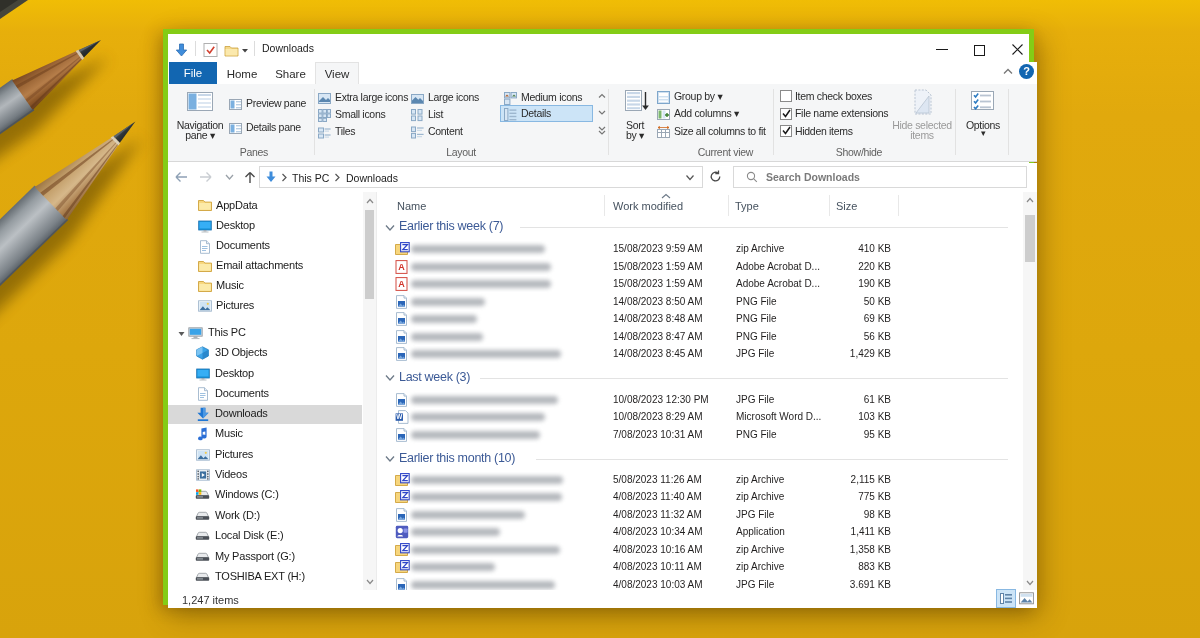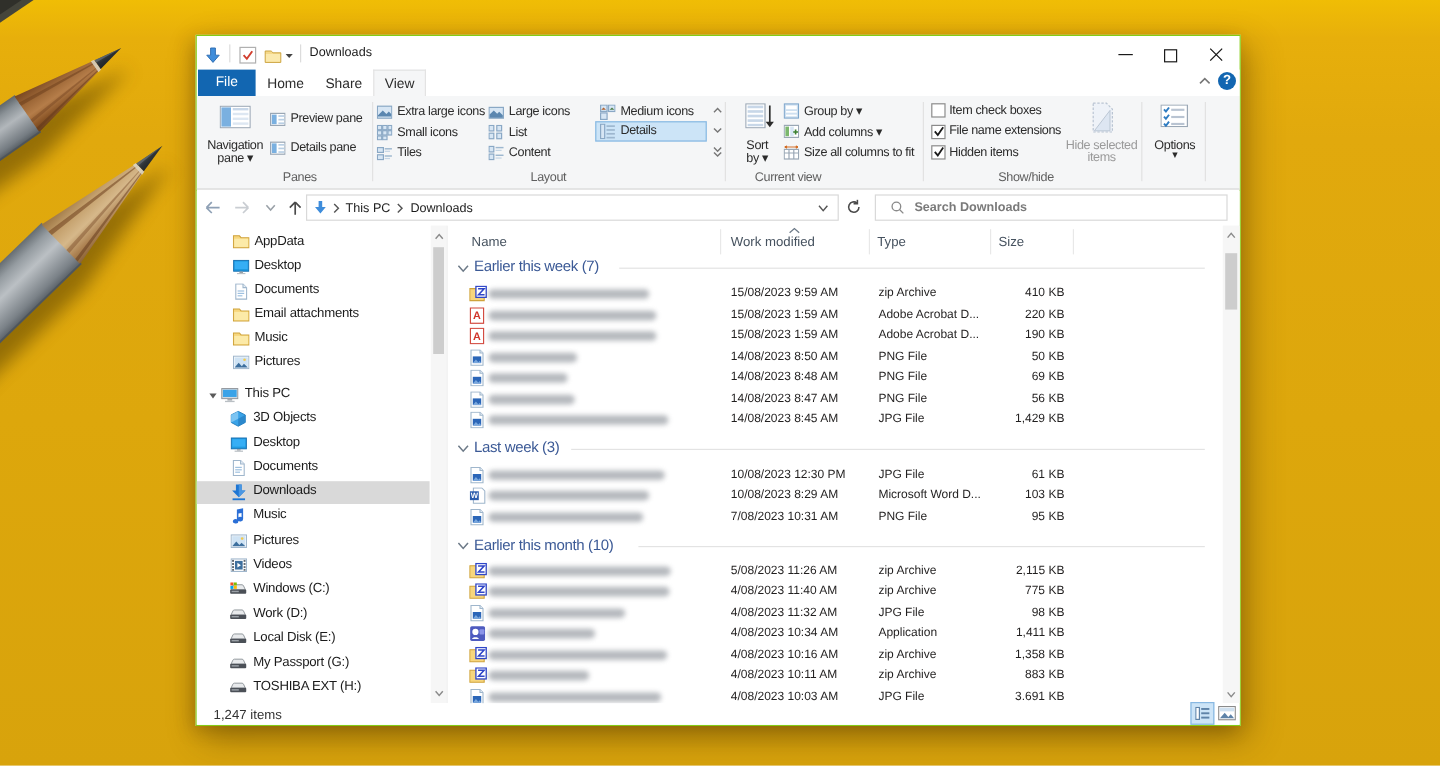--- a/index.html
+++ b/index.html
@@ -93,21 +93,21 @@
       <polygon points="-26,-2.8 -118,-14.879999999999999 -118,-10.8 -26,-1.9" fill="#6e3f1e" opacity="0.55"></polygon>
       <polygon points="-26,1.2 -118,6.720000000000001 -118,10.32 -26,2.0" fill="#6e3f1e" opacity="0.4"></polygon>
       <polygon points="-26,3.4 -118,17.28 -118,20.16 -26,4.1" fill="#5f351a" opacity="0.5"></polygon>
       <rect x="-310" y="22.4" width="193" height="1.6" fill="#4c5257" opacity="0.8"></rect>
       <polygon points="-26,-5 -29,-5.6 -29,5.6 -26,5" fill="#ded7c4" opacity="0.85"></polygon>
       <polygon points="0,0 -26,-4.5 -26,4.5" fill="url(#tip2)"></polygon>
       <polygon points="-2,-0.2 -26,-4.5 -26,-2.2" fill="#6a7175" opacity="0.7"></polygon>
     </g>
   </svg>
 <div class="abs" style="left:163px;top:29px;width:871px;height:576px;background:#fff;
- border:1px solid #84cc16;box-sizing:border-box;box-shadow:6px 10px 26px rgba(70,45,0,.42), -4px 4px 14px rgba(70,45,0,.25);">
+ border:5px solid #84cc16;box-sizing:border-box;box-shadow:6px 10px 26px rgba(70,45,0,.42), -4px 4px 14px rgba(70,45,0,.25);">
 <svg class="abs" style="left:6px;top:8px" width="90" height="16" viewBox="0 0 90 16">
  <path d="M5.5 2 v6 h-3.2 l5.2 6 5.2-6 h-3.2 v-6 z" fill="#3f8ddb" stroke="#2f6eb2" stroke-width="0.8"></path>
  <rect x="30" y="1.5" width="13" height="13" fill="#fff" stroke="#b0b0b0"></rect>
  <path d="M33 8 l2.7 3 4.5-6.3" fill="none" stroke="#d23f2f" stroke-width="1.6"></path>
  <path d="M51 4.5 h5 l1.5 1.5 h6.5 v8 h-13 z" fill="#f5d88a" stroke="#caa23d" stroke-width="0.8"></path>
  <rect x="51.6" y="7" width="11.8" height="6.4" fill="#fbe9ad"></rect>
  <path d="M68 7 h6 l-3 3.4 z" fill="#444"></path>
 </svg>
 <div class="abs" style="left:27px;top:7px;width:1px;height:15px;background:#dcdcdc"></div>
 <div class="abs" style="left:86px;top:7px;width:1px;height:15px;background:#dcdcdc"></div>
@@ -259,21 +259,21 @@
         <rect x="5.5" y="2.5" width="3" height="8" fill="#d7e6f4"></rect>
         <path d="M10 5 v4 M8 7 h4" stroke="#3a7f2f" stroke-width="1.4"></path>
       </svg></div>
     <div class="rib" style="left:506px;top:73.0px;color:#2b2b2b;">Add columns ▾</div>
 <div class="abs" style="left:489px;top:90.5px;width:13px;height:13px;"><svg width="13" height="13" viewBox="0 0 13 13">
         <rect x="0.5" y="3.5" width="12" height="8" fill="#fff" stroke="#9aa7b5"></rect>
         <path d="M0.5 6.5 h12 M4.5 3.5 v8 M8.5 3.5 v8" stroke="#9aa7b5" stroke-width="1"></path>
         <path d="M1 1.5 h11 M1 1.5 l1.5-1 v2z M12 1.5 l-1.5-1 v2z" stroke="#d2691e" fill="#d2691e" stroke-width="0.8"></path>
       </svg></div>
     <div class="rib" style="left:506px;top:90.5px;color:#2b2b2b;">Size all columns to fit</div>
-<div class="rib" style="left:465px;top:112px;width:120px;text-align:left;color:#5f5f5f;">Current view</div>
+<div class="rib" style="left:465px;top:112px;width:120px;text-align:right;color:#5f5f5f;">Current view</div>
 <div class="vsep" style="left:605px;top:55px;height:66px;"></div>
 <div class="cb" style="left:612px;top:56px;"></div>
     <div class="rib" style="left:627px;top:55.5px;">Item check boxes</div>
 <div class="cb" style="left:612px;top:73.5px;"></div>
     <svg class="abs" style="left:613px;top:73.5px" width="11" height="11" viewBox="0 0 11 11">
       <path d="M2 5.5 l2.5 3 4.5-6.5" fill="none" stroke="#1a1a1a" stroke-width="1.5"></path>
     </svg>
     <div class="rib" style="left:627px;top:73px;">File name extensions</div>
 <div class="cb" style="left:612px;top:91px;"></div>
     <svg class="abs" style="left:613px;top:91px" width="11" height="11" viewBox="0 0 11 11">

